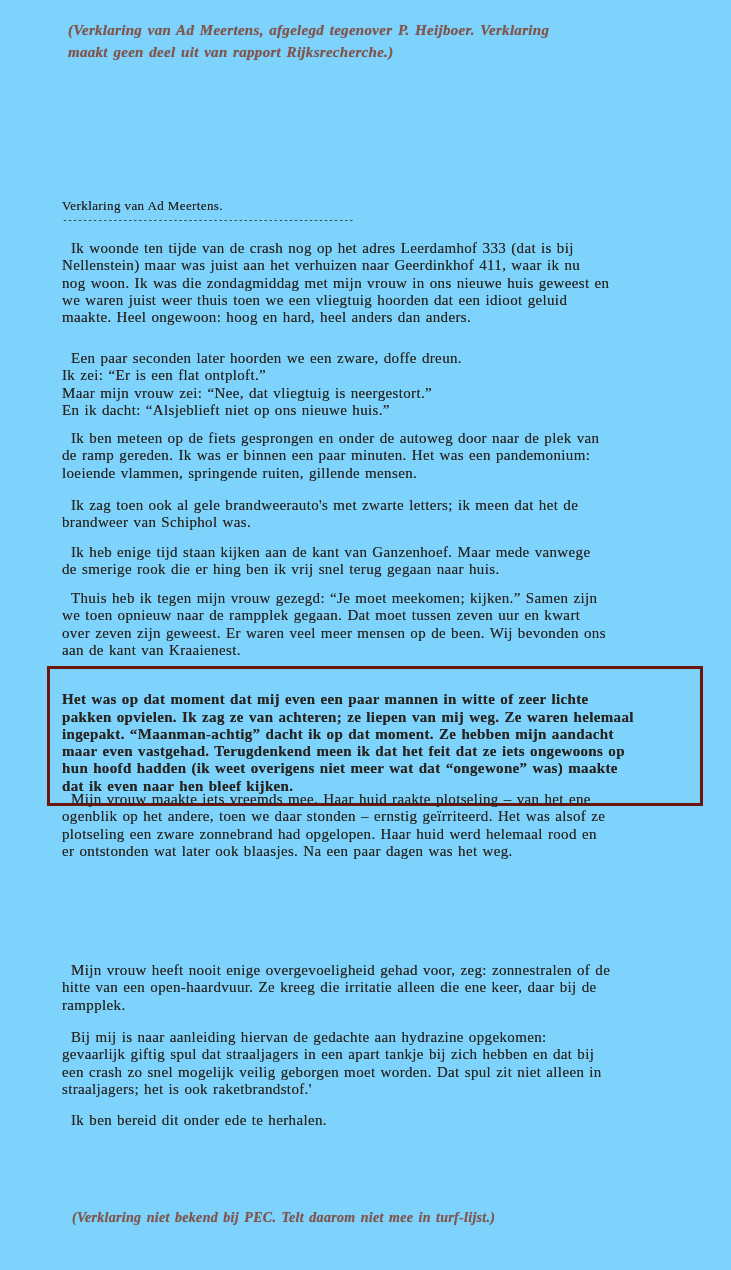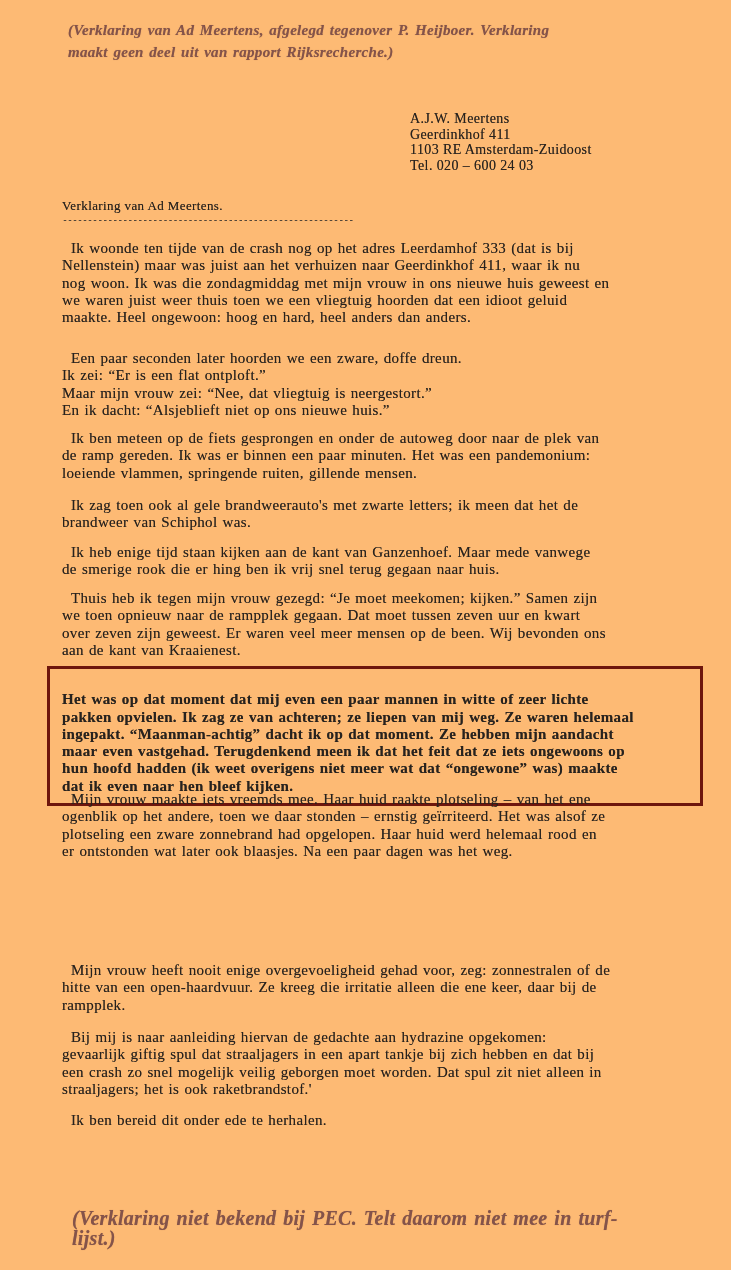--- a/index.html
+++ b/index.html
@@ -1,20 +1,20 @@
 <!DOCTYPE html>
 <html><head>
 <meta charset="utf-8">
 <style>
   html, body { margin: 0; padding: 0; background: #ffffff; }
   .page {
     position: relative;
     width: 731px;
     height: 1270px;
-    background: #fdba74;
+    background: #7dd3fc;
     font-family: "Liberation Serif", "DejaVu Serif", serif;
     color: #27221e;
     overflow: hidden;
   }
   .abs { position: absolute; }
   .scan-text {
     font-size: 15px;
     line-height: 17.3px;
     letter-spacing: 0.35px;
     word-spacing: 1px;
@@ -58,26 +58,20 @@
   }
 </style>
 </head>
 <body>
 
 <div class="page">
 
   <div class="abs annotation" style="left:68px; top:20px; width:500px; font-size:15px; line-height:21.5px; color:#84534a;">(Verklaring van Ad Meertens, afgelegd tegenover P. Heijboer. Verklaring
 maakt  geen deel uit van rapport Rijksrecherche.)</div>
 
-  <div class="abs" style="left:410px; top:111px;">
-    <div class="letterhead-line">A.J.W. Meertens</div>
-    <div class="letterhead-line">Geerdinkhof 411</div>
-    <div class="letterhead-line">1103 RE Amsterdam-Zuidoost</div>
-    <div class="letterhead-line">Tel. 020 – 600 24 03</div>
-  </div>
 
   <div class="abs doc-title" style="left:62px; top:198px;">Verklaring van Ad Meertens.</div>
   <div class="abs title-rule" style="left:62px; top:214px;">---------------------------------------------------------------</div>
 
   <div class="abs scan-text para" style="left:62px; top:240px;">Ik woonde ten tijde van de crash nog op het adres Leerdamhof 333 (dat is bij
 Nellenstein) maar was juist aan het verhuizen naar Geerdinkhof 411, waar ik nu
 nog woon. Ik was die zondagmiddag met mijn vrouw in ons nieuwe huis geweest en
 we waren juist weer thuis toen we een vliegtuig hoorden dat een idioot geluid
 maakte. Heel ongewoon: hoog en hard, heel anders dan anders.</div>
 
@@ -119,15 +113,15 @@
 hitte van een open-haardvuur. Ze kreeg die irritatie alleen die ene keer, daar bij de
 rampplek.</div>
 
   <div class="abs scan-text para" style="left:62px; top:1029px;">Bij mij is naar aanleiding hiervan de gedachte aan hydrazine opgekomen:
 gevaarlijk giftig spul dat straaljagers in een apart tankje bij zich hebben en dat bij
 een crash zo snel mogelijk veilig geborgen moet worden. Dat spul zit niet alleen in
 straaljagers; het is ook raketbrandstof.'</div>
 
   <div class="abs scan-text para" style="left:62px; top:1112px;">Ik ben bereid dit onder ede te herhalen.</div>
 
-  <div class="abs annotation" style="left:72px; top:1208px; width:560px; font-size:20px; line-height:20px; color:#84534a;">(Verklaring niet bekend bij PEC. Telt daarom niet mee in turf-lijst.)</div>
+  <div class="abs annotation" style="left:72px; top:1208px; width:560px; font-size:14px; line-height:20px; color:#84534a;">(Verklaring niet bekend bij PEC. Telt daarom niet mee in turf-lijst.)</div>
 
 </div>
 
 </body></html>

